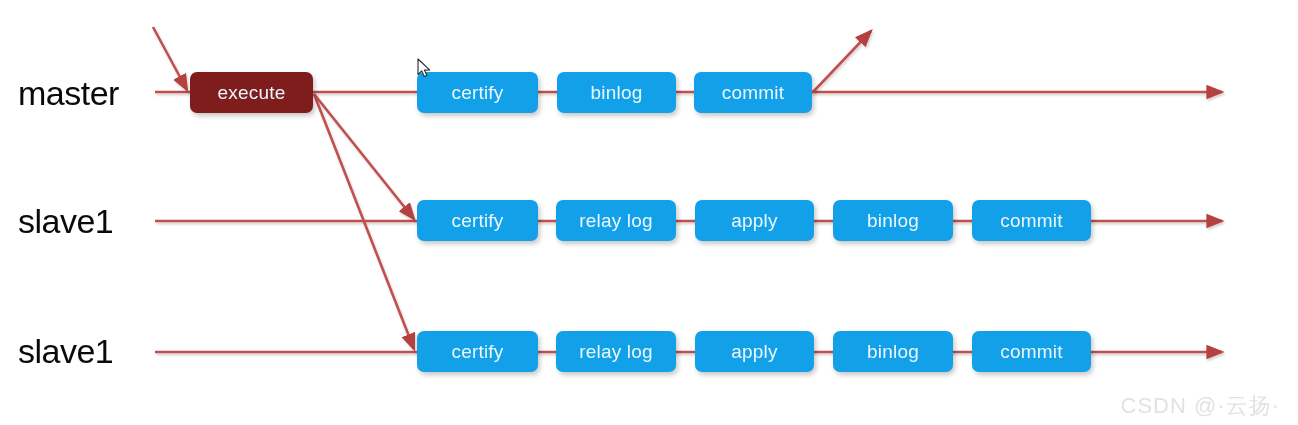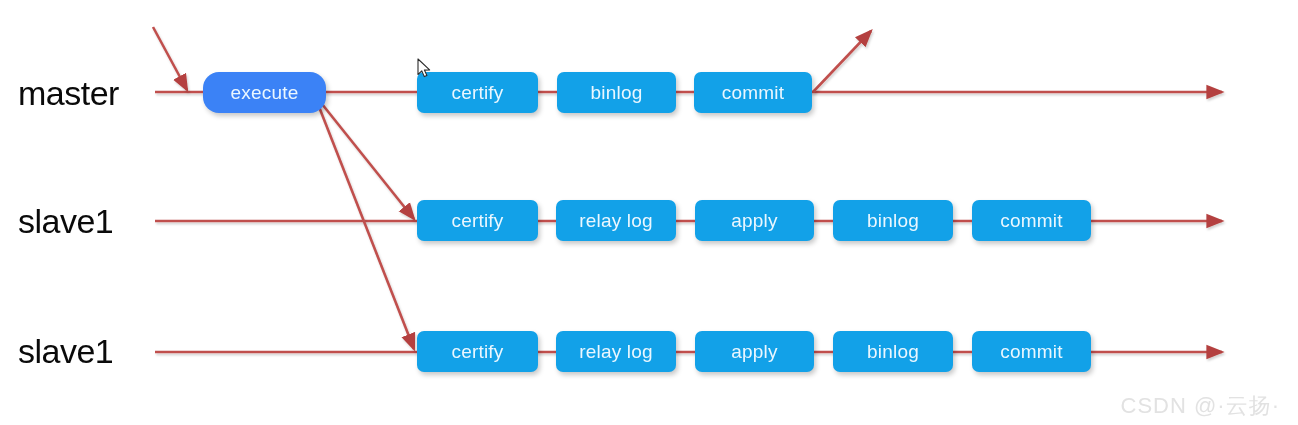--- a/index.html
+++ b/index.html
@@ -93,21 +93,21 @@
         <line x1="314" y1="94" x2="414" y2="349" stroke="#c0504d" stroke-width="2.6" marker-end="url(#arrowhead)"></line>
         <line x1="813" y1="92" x2="871" y2="31" stroke="#c0504d" stroke-width="2.6" marker-end="url(#arrowhead)"></line>
       </g>
   </svg>
 
   <div class="row-label" style="left:18px; top:76px;">master</div>
   <div class="row-label" style="left:18px; top:204px;">slave1</div>
   <div class="row-label" style="left:18px; top:334px;">slave1</div>
 
   <div id="nodes-layer">
-      <div class="node-box" style="left: 203px; top: 72px; width: 123px; height: 41px; background: #3b82f6; color: rgb(234, 247, 255); border-radius: 16px;">execute</div>
+      <div class="node-box" style="left: 190px; top: 72px; width: 123px; height: 41px; background: #7f1d1d; color: rgb(234, 247, 255);">execute</div>
       <div class="node-box" style="left: 417px; top: 72px; width: 121px; height: 41px; background: rgb(18, 161, 232); color: rgb(234, 247, 255);">certify</div>
       <div class="node-box" style="left: 557px; top: 72px; width: 119px; height: 41px; background: rgb(18, 161, 232); color: rgb(234, 247, 255);">binlog</div>
       <div class="node-box" style="left: 694px; top: 72px; width: 118px; height: 41px; background: rgb(18, 161, 232); color: rgb(234, 247, 255);">commit</div>
       <div class="node-box" style="left: 417px; top: 200px; width: 121px; height: 41px; background: rgb(18, 161, 232); color: rgb(234, 247, 255);">certify</div>
       <div class="node-box" style="left: 556px; top: 200px; width: 120px; height: 41px; background: rgb(18, 161, 232); color: rgb(234, 247, 255);">relay log</div>
       <div class="node-box" style="left: 695px; top: 200px; width: 119px; height: 41px; background: rgb(18, 161, 232); color: rgb(234, 247, 255);">apply</div>
       <div class="node-box" style="left: 833px; top: 200px; width: 120px; height: 41px; background: rgb(18, 161, 232); color: rgb(234, 247, 255);">binlog</div>
       <div class="node-box" style="left: 972px; top: 200px; width: 119px; height: 41px; background: rgb(18, 161, 232); color: rgb(234, 247, 255);">commit</div>
       <div class="node-box" style="left: 417px; top: 331px; width: 121px; height: 41px; background: rgb(18, 161, 232); color: rgb(234, 247, 255);">certify</div>
       <div class="node-box" style="left: 556px; top: 331px; width: 120px; height: 41px; background: rgb(18, 161, 232); color: rgb(234, 247, 255);">relay log</div>

